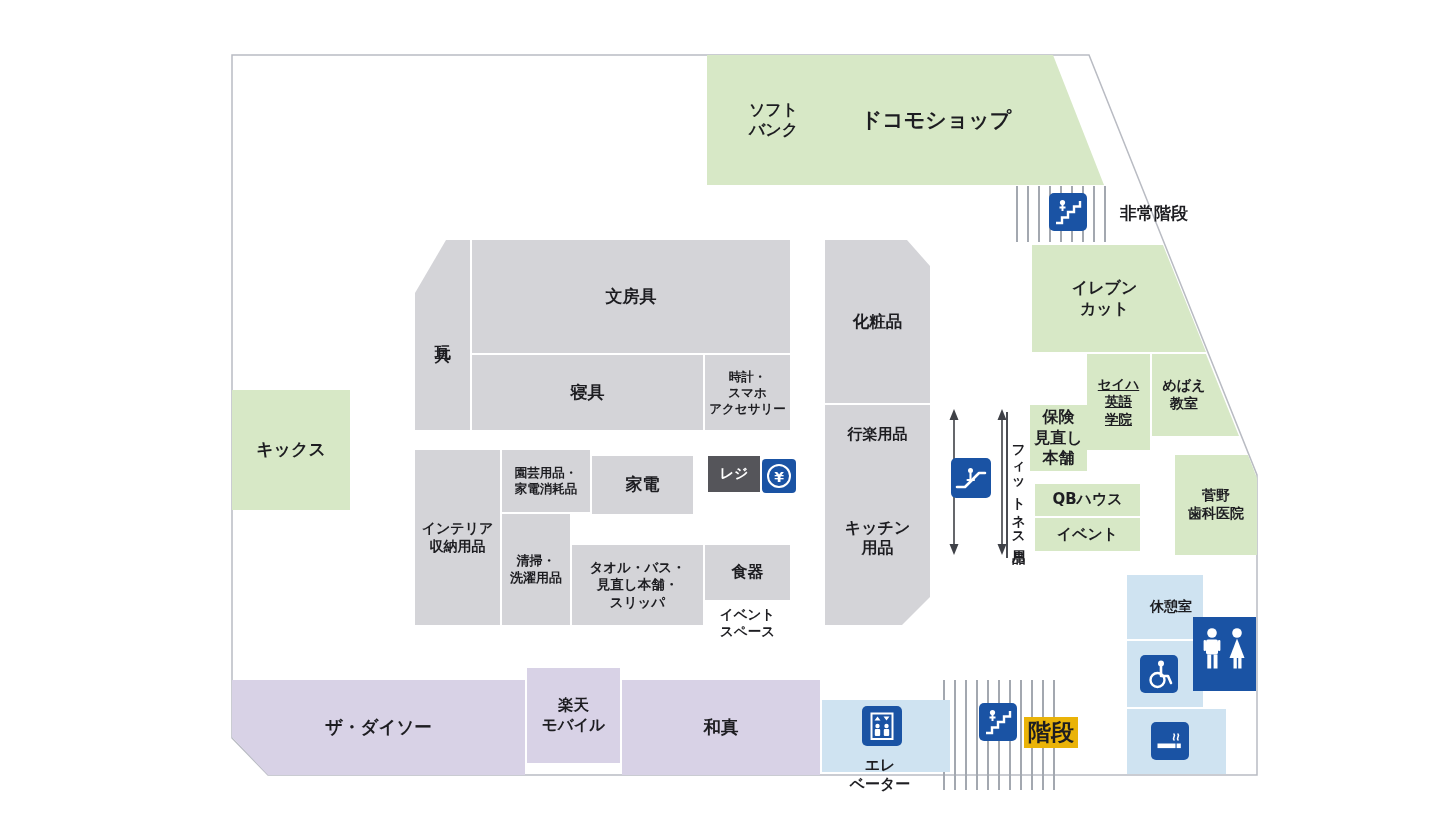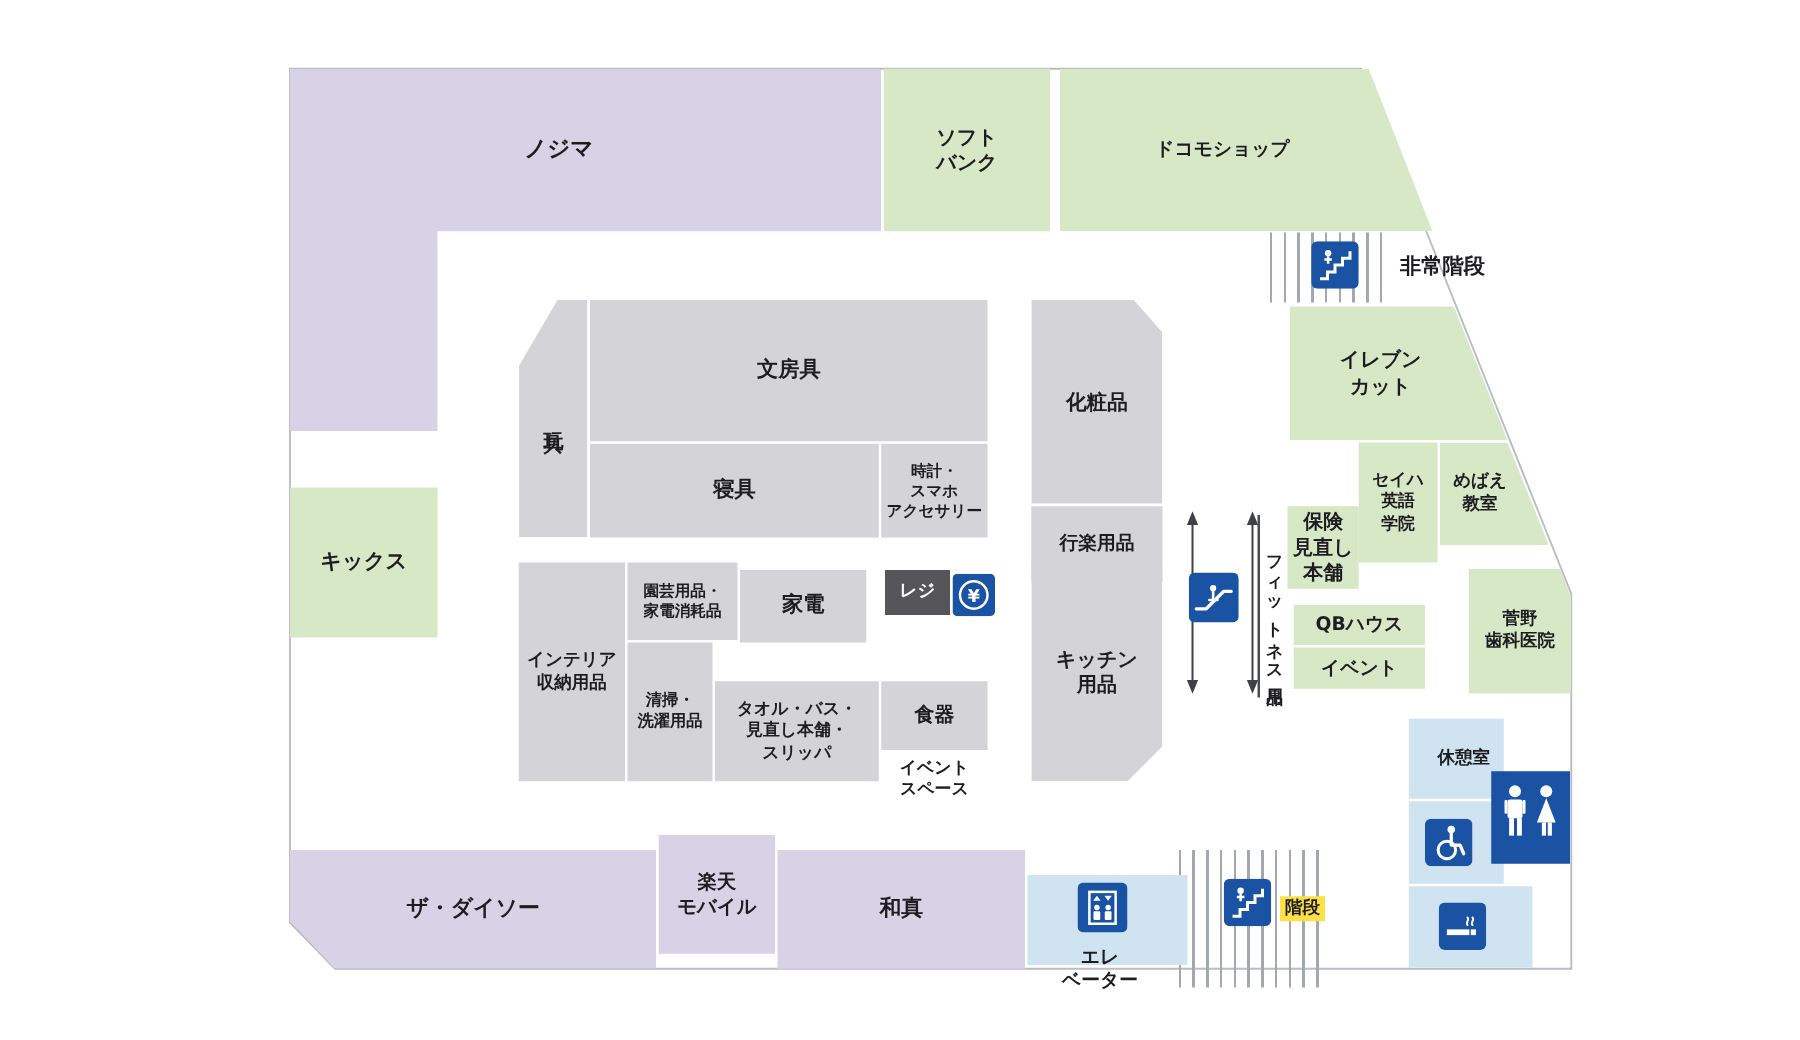--- a/index.html
+++ b/index.html
@@ -35,56 +35,53 @@
 </style>
 </head>
 <body>
 
 <div class="map">
 
   <svg class="outline" width="1440" height="832" viewBox="0 0 1440 832">
     <path d="M232 55 L1089 55 L1257 475 L1257 775 L268 775 L232 738 Z" fill="#ffffff" stroke="#b9bcc3" stroke-width="1.5"></path>
   </svg>
 
-  <div class="blk purple" style="left:232px;top:55px;width:473px;height:290px;clip-path:polygon(0 0,473px 0,473px 130px,118px 130px,118px 290px,0 290px);">
-    <span style="position:absolute;left:0;top:0;width:430px;height:130px;display:flex;align-items:center;justify-content:center;font-size:18px;">ノジマ</span>
-  </div>
 
   <div class="blk purple" style="left:232px;top:680px;width:293px;height:95px;font-size:17.5px;clip-path:polygon(0 0,293px 0,293px 95px,36px 95px,0 57px);">
     <span>ザ・ダイソー</span>
   </div>
 
   <div class="blk purple" style="left:527px;top:668px;width:93px;height:95px;font-size:15.5px;">
     <span>楽天
 モバイル</span>
   </div>
 
   <div class="blk purple" style="left:622px;top:680px;width:198px;height:95px;font-size:17.5px;">
     <span>和真</span>
   </div>
 
   <div class="blk green" style="left:707px;top:55px;width:133px;height:130px;font-size:16px;">
     <span>ソフト
 バンク</span>
   </div>
 
-  <div class="blk green" style="left:848px;top:55px;width:300px;height:130px;font-size:15px;padding-right:40px;box-sizing:border-box;clip-path:polygon(0 0,247px 0,298px 130px,0 130px);">
+  <div class="blk green" style="left:806px;top:55px;width:300px;height:130px;font-size:21px;padding-right:40px;box-sizing:border-box;clip-path:polygon(0 0,247px 0,298px 130px,0 130px);">
     <span>ドコモショップ</span>
   </div>
 
   <div class="blk green" style="left:232px;top:390px;width:118px;height:120px;font-size:17px;">
     <span>キックス</span>
   </div>
 
   <div class="blk green" style="left:1032px;top:245px;width:175px;height:107px;font-size:16px;padding-right:30px;box-sizing:border-box;clip-path:polygon(0 0,131px 0,174px 107px,0 107px);">
     <span>イレブン
 カット</span>
   </div>
 
-  <div class="blk green" style="left:1087px;top:354px;width:63px;height:96px;font-size:13.5px;">
+  <div class="blk green" style="left:1087px;top:354px;width:63px;height:96px;font-size:13.5px;text-decoration:underline;">
     <span>セイハ
 英語
 学院</span>
   </div>
 
   <div class="blk green" style="left:1152px;top:354px;width:88px;height:82px;font-size:14px;padding-right:24px;box-sizing:border-box;clip-path:polygon(0 0,54px 0,87px 82px,0 82px);">
     <span>めばえ
 教室</span>
   </div>
 
@@ -211,21 +208,21 @@
   </svg>
   <div class="lone-label" style="left:1120px;top:203px;font-size:17px;">非常階段</div>
 
   <div class="hatch" style="left:943px;top:680px;width:118px;height:110px;"></div>
   <svg class="icon" style="left:979px;top:703px;" width="38" height="38" viewBox="0 0 38 38">
     <rect x="0" y="0" width="38" height="38" rx="5" fill="#1a53a4"></rect>
     <path d="M7 30 H13 V24.5 H19 V19 H25 V13.5 H31 V8" fill="none" stroke="#ffffff" stroke-width="2.4"></path>
     <circle cx="13.5" cy="9.5" r="2.6" fill="#ffffff"></circle>
     <path d="M13.5 12 V18 M10.5 14.5 H16.5" fill="none" stroke="#ffffff" stroke-width="2"></path>
   </svg>
-  <div class="lone-label" style="left:1024px;top:717px;font-size:14px;background:#fde047;padding:1px 4px;">階段</div>
+  <div class="lone-label" style="left:1024px;top:717px;font-size:23px;background:#eab308;padding:1px 4px;">階段</div>
 
   <div class="blk lblue" style="left:822px;top:700px;width:116px;height:72px;"></div>
   <svg class="icon" style="left:862px;top:706px;" width="40" height="40" viewBox="0 0 40 40">
     <rect x="0" y="0" width="40" height="40" rx="5" fill="#1a53a4"></rect>
     <rect x="9.5" y="7.5" width="21" height="25.5" fill="none" stroke="#ffffff" stroke-width="2"></rect>
     <polygon points="12.5,14.5 15.5,10.5 18.5,14.5" fill="#ffffff"></polygon>
     <polygon points="21.5,10.5 27.5,10.5 24.5,14.5" fill="#ffffff"></polygon>
     <circle cx="15.5" cy="20" r="2.2" fill="#ffffff"></circle>
     <rect x="12.8" y="23" width="5.4" height="7" rx="1" fill="#ffffff"></rect>
     <circle cx="24.5" cy="20" r="2.2" fill="#ffffff"></circle>

